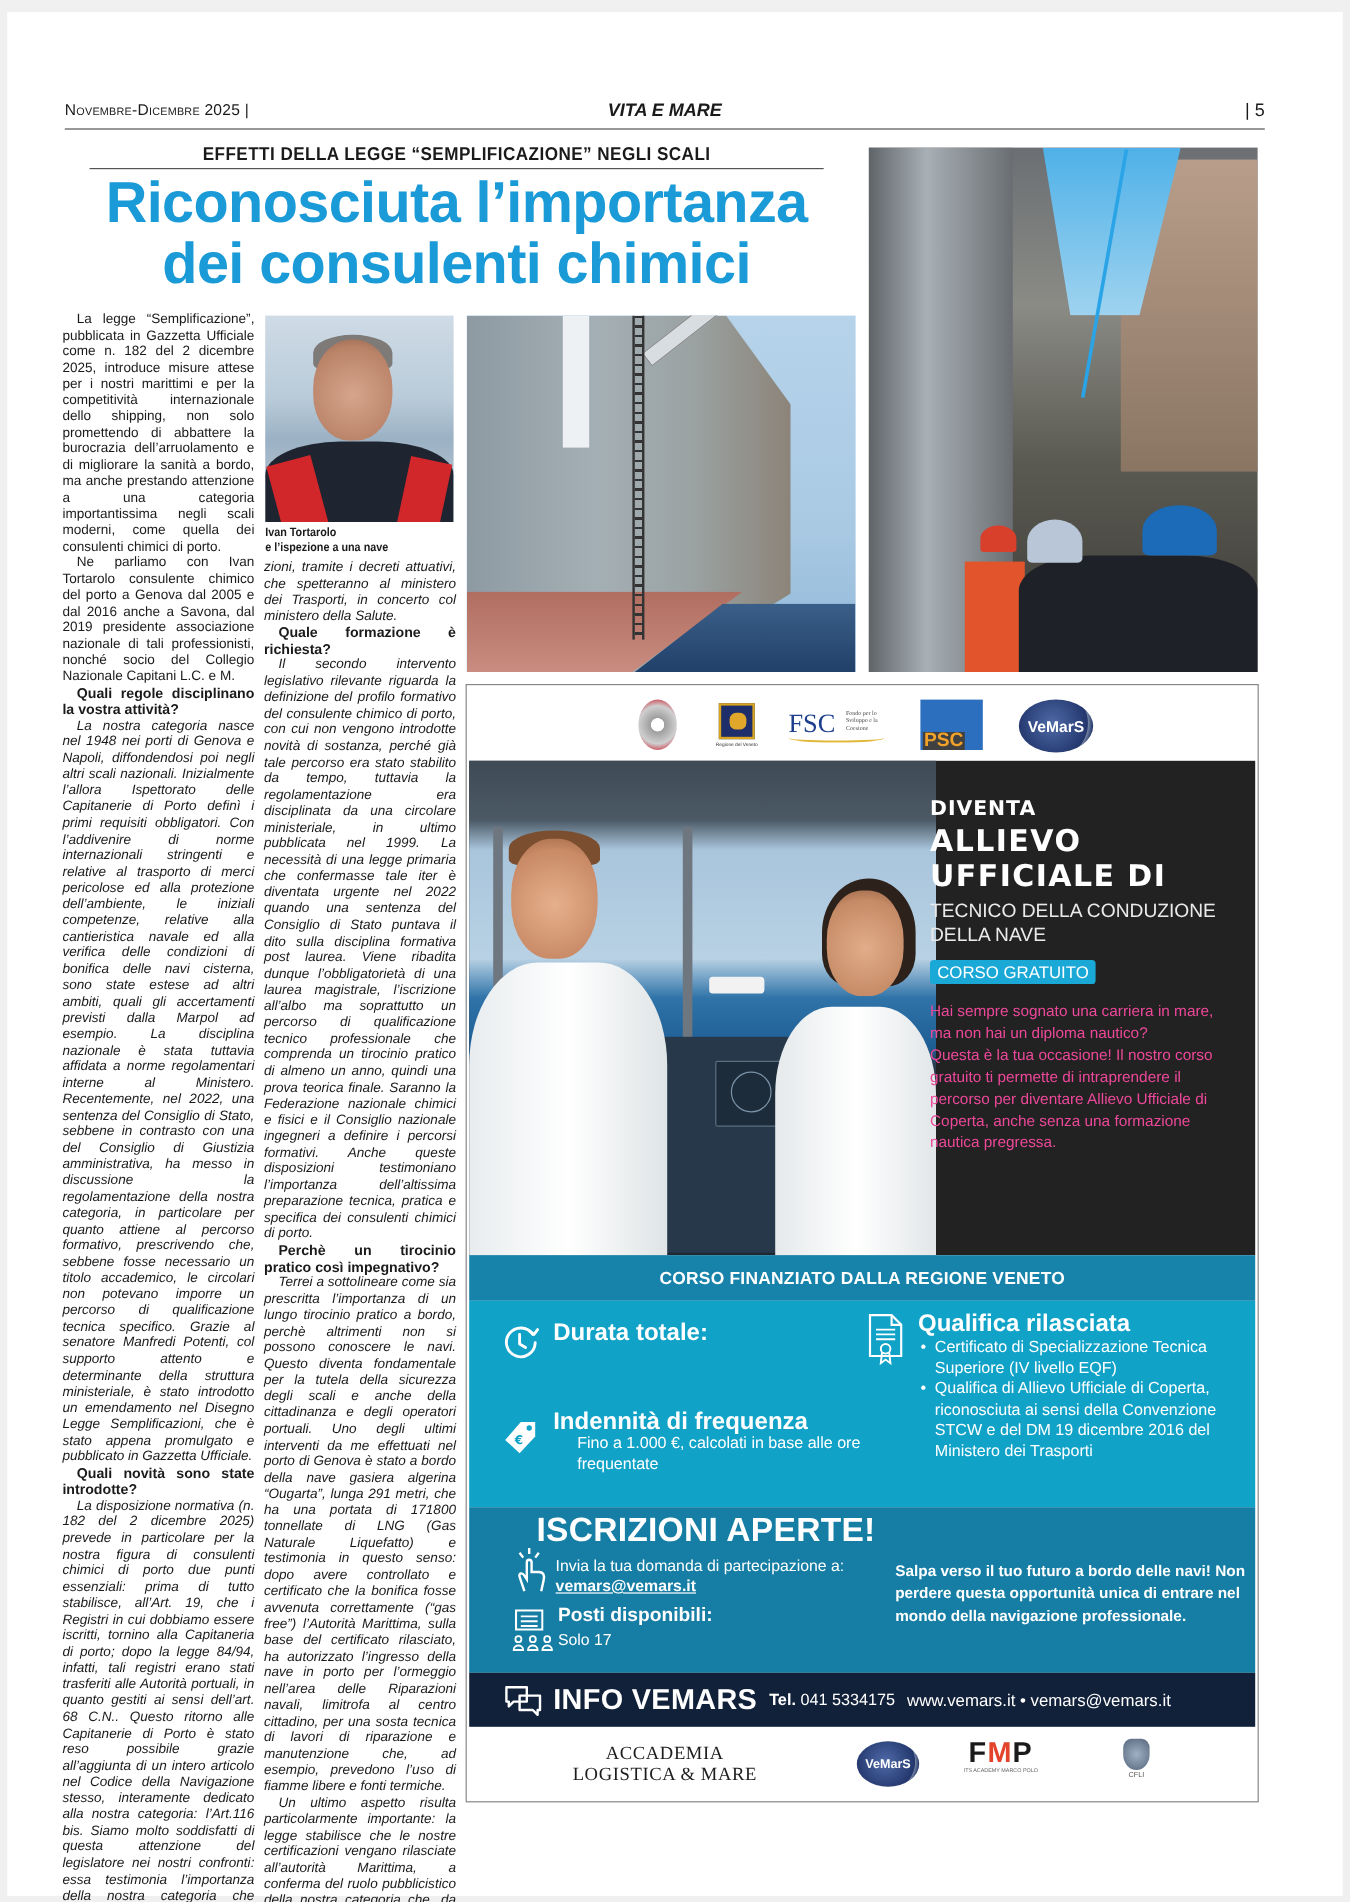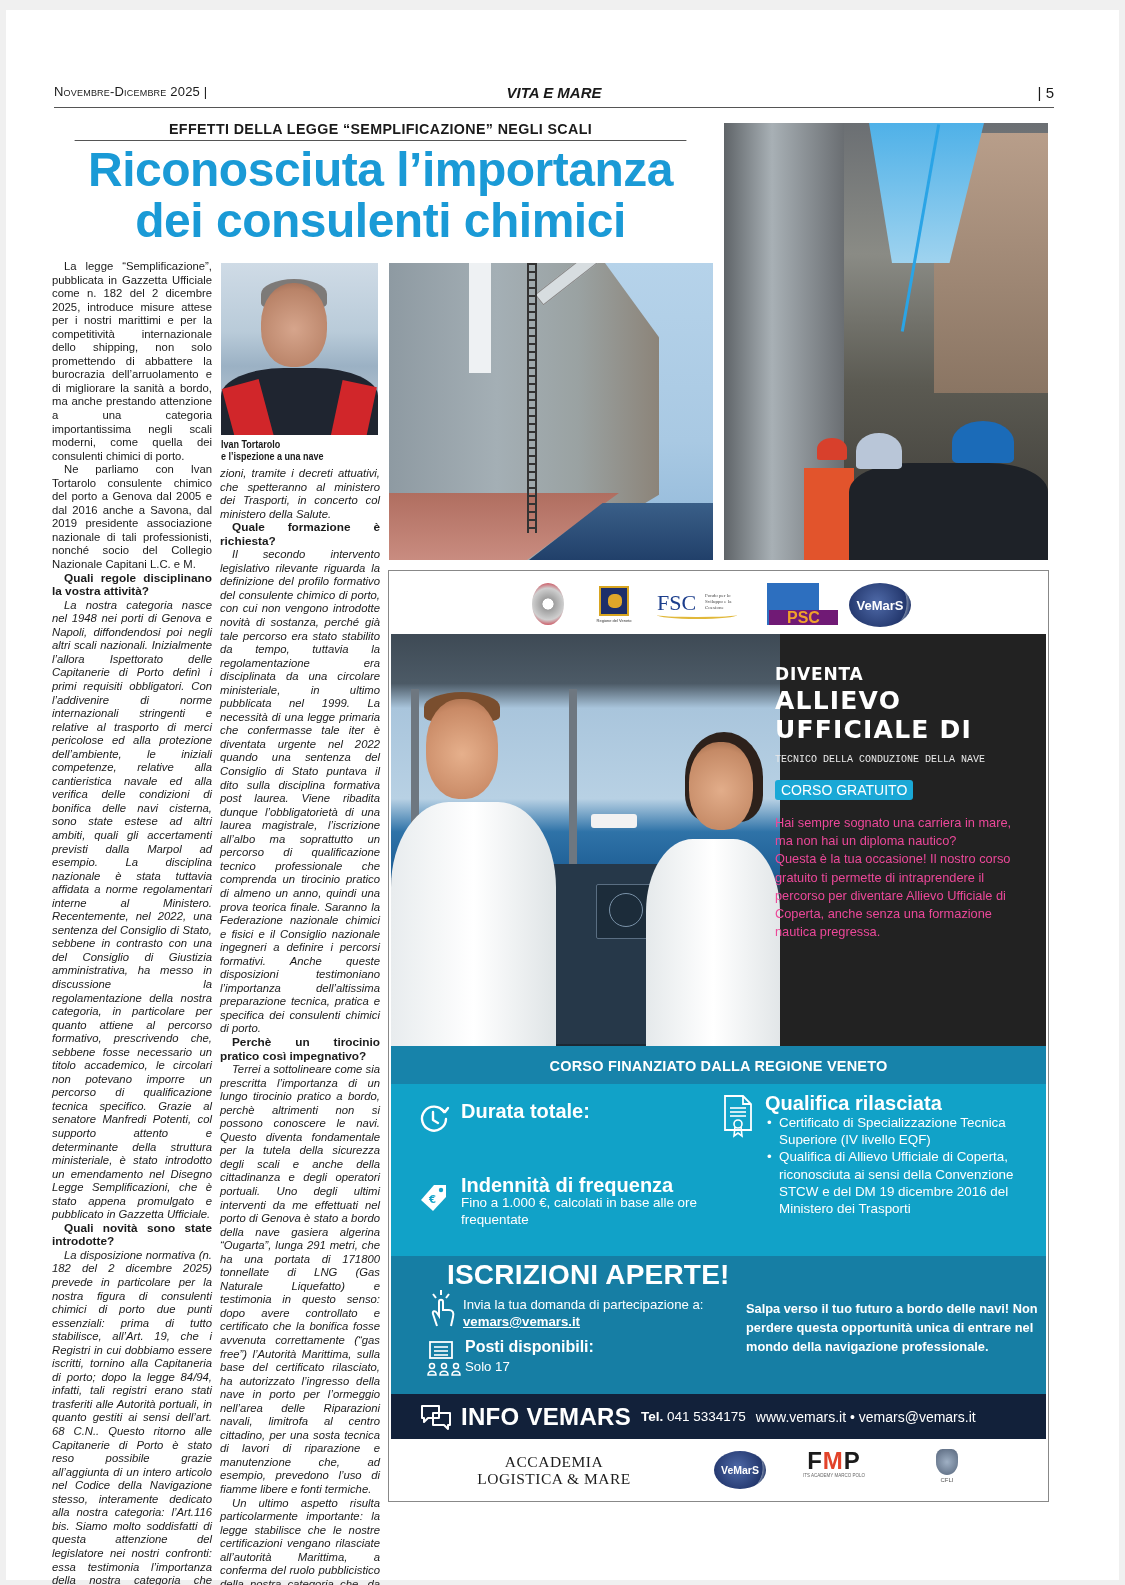--- a/index.html
+++ b/index.html
@@ -66,21 +66,21 @@
   .logo { position: absolute; top: 12px; display: flex; align-items: center; justify-content: center; }
   .logo-emblem { left: 143px; width: 32px; height: 42px; border-radius: 50%; background: radial-gradient(circle, #fff 20%, #9e9e9e 22%, #cfcfcf 60%, #c23 90%); }
   .logo-veneto { left: 205px; width: 40px; height: 42px; flex-direction: column; }
   .logo-veneto .shield { width: 30px; height: 30px; background: #1d2e6a; border: 2px solid #d8a520; position: relative; }
   .logo-veneto .shield::after { content: ""; position: absolute; left: 7px; top: 6px; width: 14px; height: 14px; background: #e0a72a; border-radius: 40%; }
   .logo-veneto .lbl { font-size: 4px; color: #333; margin-top: 2px; white-space: nowrap; }
   .logo-fsc { left: 268px; width: 85px; height: 40px; color: #1c3e8c; font-family: "Liberation Serif", serif; font-size: 22px; justify-content: flex-start; }
   .logo-fsc .swoosh { position: absolute; left: 0; bottom: 4px; width: 80px; height: 8px; border-bottom: 2px solid #e1b83a; border-radius: 0 0 50% 50%; }
   .logo-fsc .sub { position: absolute; left: 48px; top: 10px; font-size: 5px; color: #444; width: 35px; line-height: 6px; }
   .logo-psc { left: 378px; width: 52px; height: 42px; background: #2d6fbf; }
-  .logo-psc .t { position: absolute; left: 2px; bottom: 0; color: #f0a22a; font-weight: bold; font-size: 16px; background: #701a75; padding: 0 18px; line-height: 15px; }
+  .logo-psc .t { position: absolute; left: 2px; bottom: 0; color: #f0a22a; font-weight: bold; font-size: 16px; background: #404040; padding: 0 1px; line-height: 15px; }
   .logo-vemars { left: 460px; width: 62px; height: 44px; border-radius: 50%; background: radial-gradient(circle at 45% 45%, #4f6aa8, #23376d 70%, #7080a0 72%, #2a3d70 80%); color: #fff; font-weight: bold; font-size: 13px; }
 
   .ad-hero { position: absolute; left: 2px; top: 63px; width: 655px; height: 412px; background: #222222; }
   .hero-photo { position: absolute; left: 0; top: 0; width: 389px; height: 412px;
     background: linear-gradient(180deg, #3e4a55 0%, #4c5a66 12%, #a9c5dc 18%, #b8d1e4 40%, #2f73a8 48%, #1e5e95 58%, #2b3a4a 62%, #1c2833 100%); }
   .hero-photo .frame { position: absolute; top: 55px; width: 8px; height: 180px; background: #6e7780; }
   .hero-photo .ship { position: absolute; left: 200px; top: 180px; width: 46px; height: 14px; background: #f2f2f2; border-radius: 3px; }
   .hero-photo .console { position: absolute; left: 150px; top: 230px; width: 180px; height: 180px; background: #263849; }
   .hero-photo .screen { position: absolute; left: 205px; top: 250px; width: 58px; height: 55px; background: #1c2c3a; border: 1px solid #5a6e82; border-radius: 2px; }
   .hero-photo .screen::after { content: ""; position: absolute; left: 12px; top: 8px; width: 32px; height: 32px; border: 1px solid #7a92a8; border-radius: 50%; }
@@ -88,33 +88,33 @@
   .hero-photo .man-hair { position: absolute; left: 33px; top: 58px; width: 76px; height: 30px; border-radius: 50% 50% 20% 20%; background: #7a4e2e; }
   .hero-photo .man-shirt { position: absolute; left: 0; top: 168px; width: 165px; height: 244px; background: linear-gradient(90deg, #e8ecee, #ffffff 50%, #dfe4e6); border-radius: 35% 35% 0 0; }
   .hero-photo .woman-head { position: absolute; left: 298px; top: 108px; width: 64px; height: 88px; border-radius: 46% 46% 45% 45%; background: radial-gradient(circle at 50% 55%, #e2ad8a, #c58a66 70%, #8d5c3e); }
   .hero-photo .woman-hair { position: absolute; left: 294px; top: 98px; width: 78px; height: 90px; border-radius: 50% 50% 30% 30%; background: #2d211b; z-index: 0; }
   .hero-photo .woman-shirt { position: absolute; left: 255px; top: 205px; width: 134px; height: 207px; background: linear-gradient(90deg, #e5e9eb, #ffffff 50%, #e2e6e8); border-radius: 35% 35% 0 0; }
   .hero-photo .woman-head { z-index: 1; }
 
   .hero-text { position: absolute; left: 384px; top: 30px; width: 255px; color: #ffffff; }
   .ht-diventa { font-family: "DejaVu Sans", sans-serif; font-weight: bold; font-size: 17px; letter-spacing: 0.8px; }
   .ht-title { font-family: "DejaVu Sans", sans-serif; font-weight: bold; font-size: 25px; line-height: 29px; letter-spacing: 1.2px; margin-top: 2px; }
-  .ht-sub { font-size: 10px; line-height: 20px; margin-top: 6px; color: #eaeaea; font-family: Liberation Mono, monospace; }
+  .ht-sub { font-size: 16px; line-height: 20px; margin-top: 6px; color: #eaeaea; }
   .ht-badge { display: inline-block; margin-top: 10px; background: #1aa8d6; color: #ffffff; font-size: 14px; padding: 2px 6px; border-radius: 3px; }
   .ht-body { font-size: 12.8px; line-height: 18.2px; margin-top: 14px; color: #ec4899; }
 
   .ad-band { position: absolute; left: 2px; top: 475px; width: 655px; height: 38px; background: #1783aa; color: #ffffff; font-weight: bold; font-size: 14.5px; text-align: center; line-height: 40px; letter-spacing: 0.2px; }
   .ad-info { position: absolute; left: 2px; top: 513px; width: 655px; height: 172px; background: #11a2c8; color: #ffffff; }
   .info-block { position: absolute; }
   .info-ic { position: absolute; left: 0; top: 0; width: 34px; height: 34px; }
   .info-h { font-weight: bold; font-size: 20px; line-height: 18px; }
   .info-ul { list-style: none; font-size: 13.4px; line-height: 17.2px; }
   .info-ul li { padding-left: 14px; position: relative; }
   .info-ul li::before { content: "•"; position: absolute; left: 2px; top: 0; }
-  .info-p { font-size: 13.4px; line-height: 17.2px; }
+  .info-p { font-size: 13.4px; line-height: 17.2px; margin-left: 20px; }
 
   .ad-iscr { position: absolute; left: 2px; top: 685px; width: 655px; height: 138px; background: #167ea4; color: #ffffff; }
   .iscr-title { position: absolute; left: 56px; top: 3px; font-size: 28px; font-weight: bold; letter-spacing: 0.2px; }
   .iscr-send { position: absolute; left: 72px; top: 40px; font-size: 13.2px; line-height: 17px; }
   .iscr-mail { font-weight: bold; text-decoration: underline; }
   .iscr-posti { position: absolute; left: 74px; top: 82px; font-weight: bold; font-size: 16px; }
   .iscr-solo { position: absolute; left: 74px; top: 103px; font-size: 13.2px; }
   .iscr-right { position: absolute; left: 355px; top: 43px; width: 295px; font-weight: bold; font-size: 12.8px; line-height: 19px; }
 
   .ad-infobar { position: absolute; left: 2px; top: 823px; width: 655px; height: 45px; background: #12213a; color: #ffffff; display: flex; align-items: center; padding-left: 28px; white-space: nowrap; }

